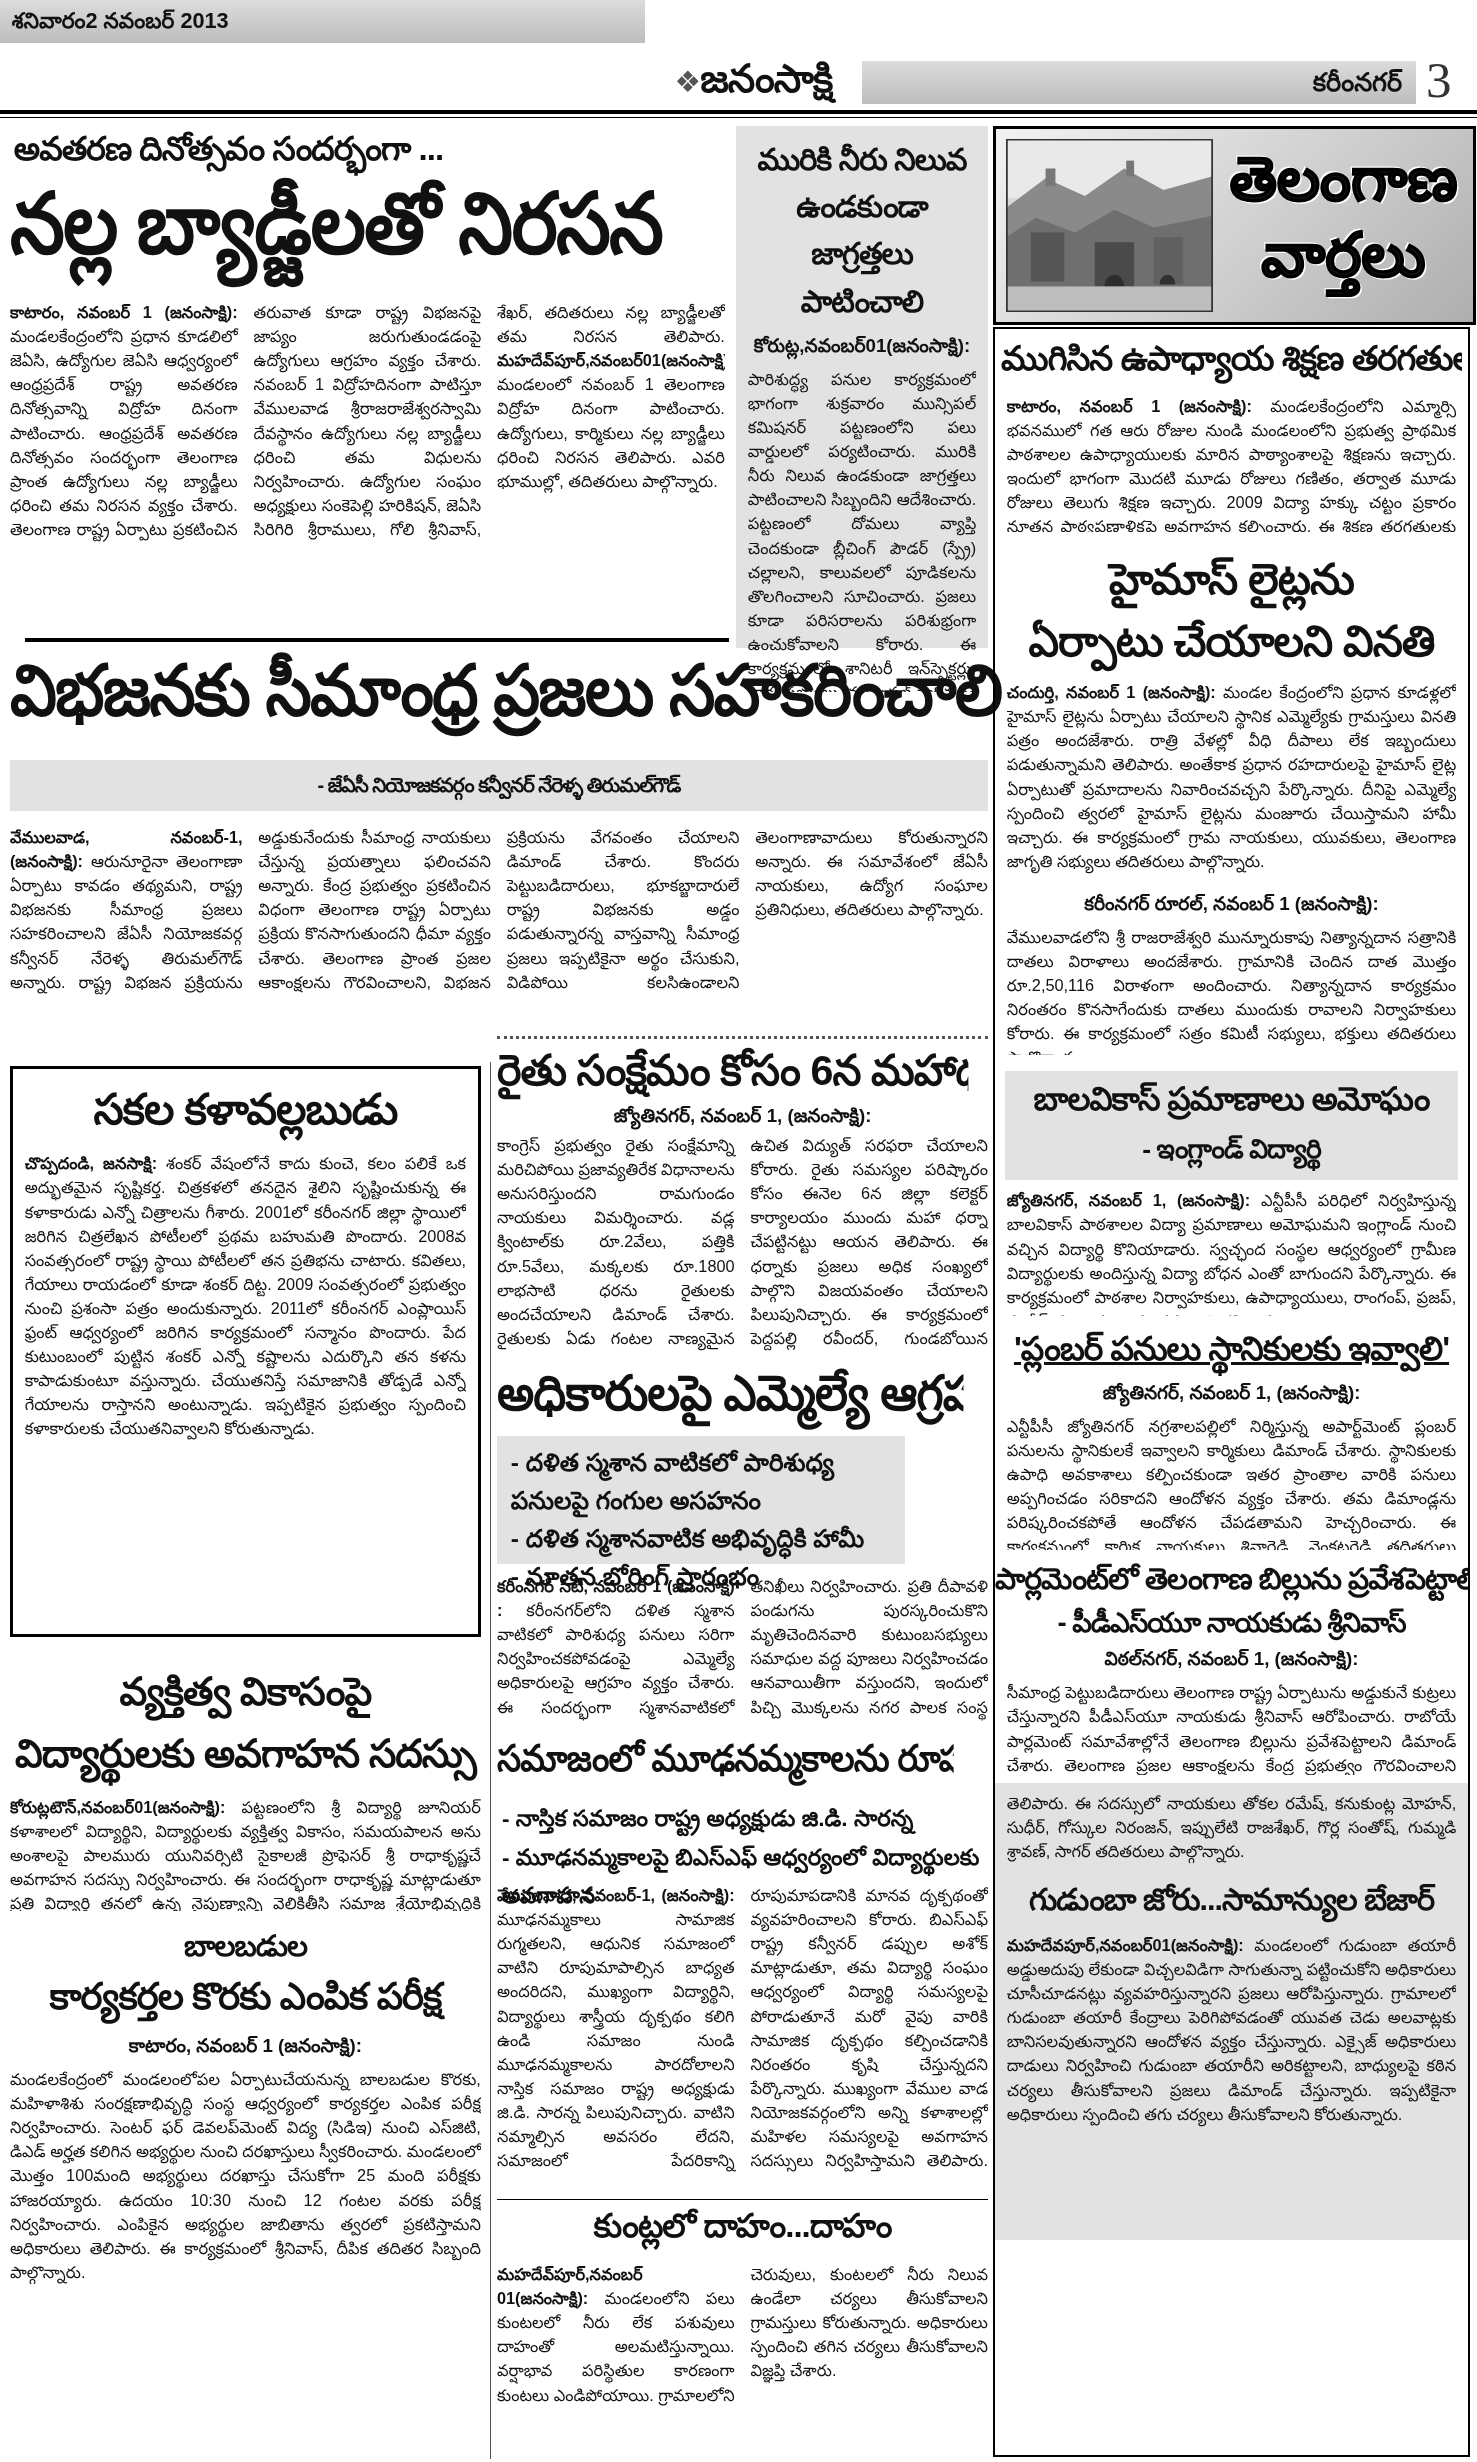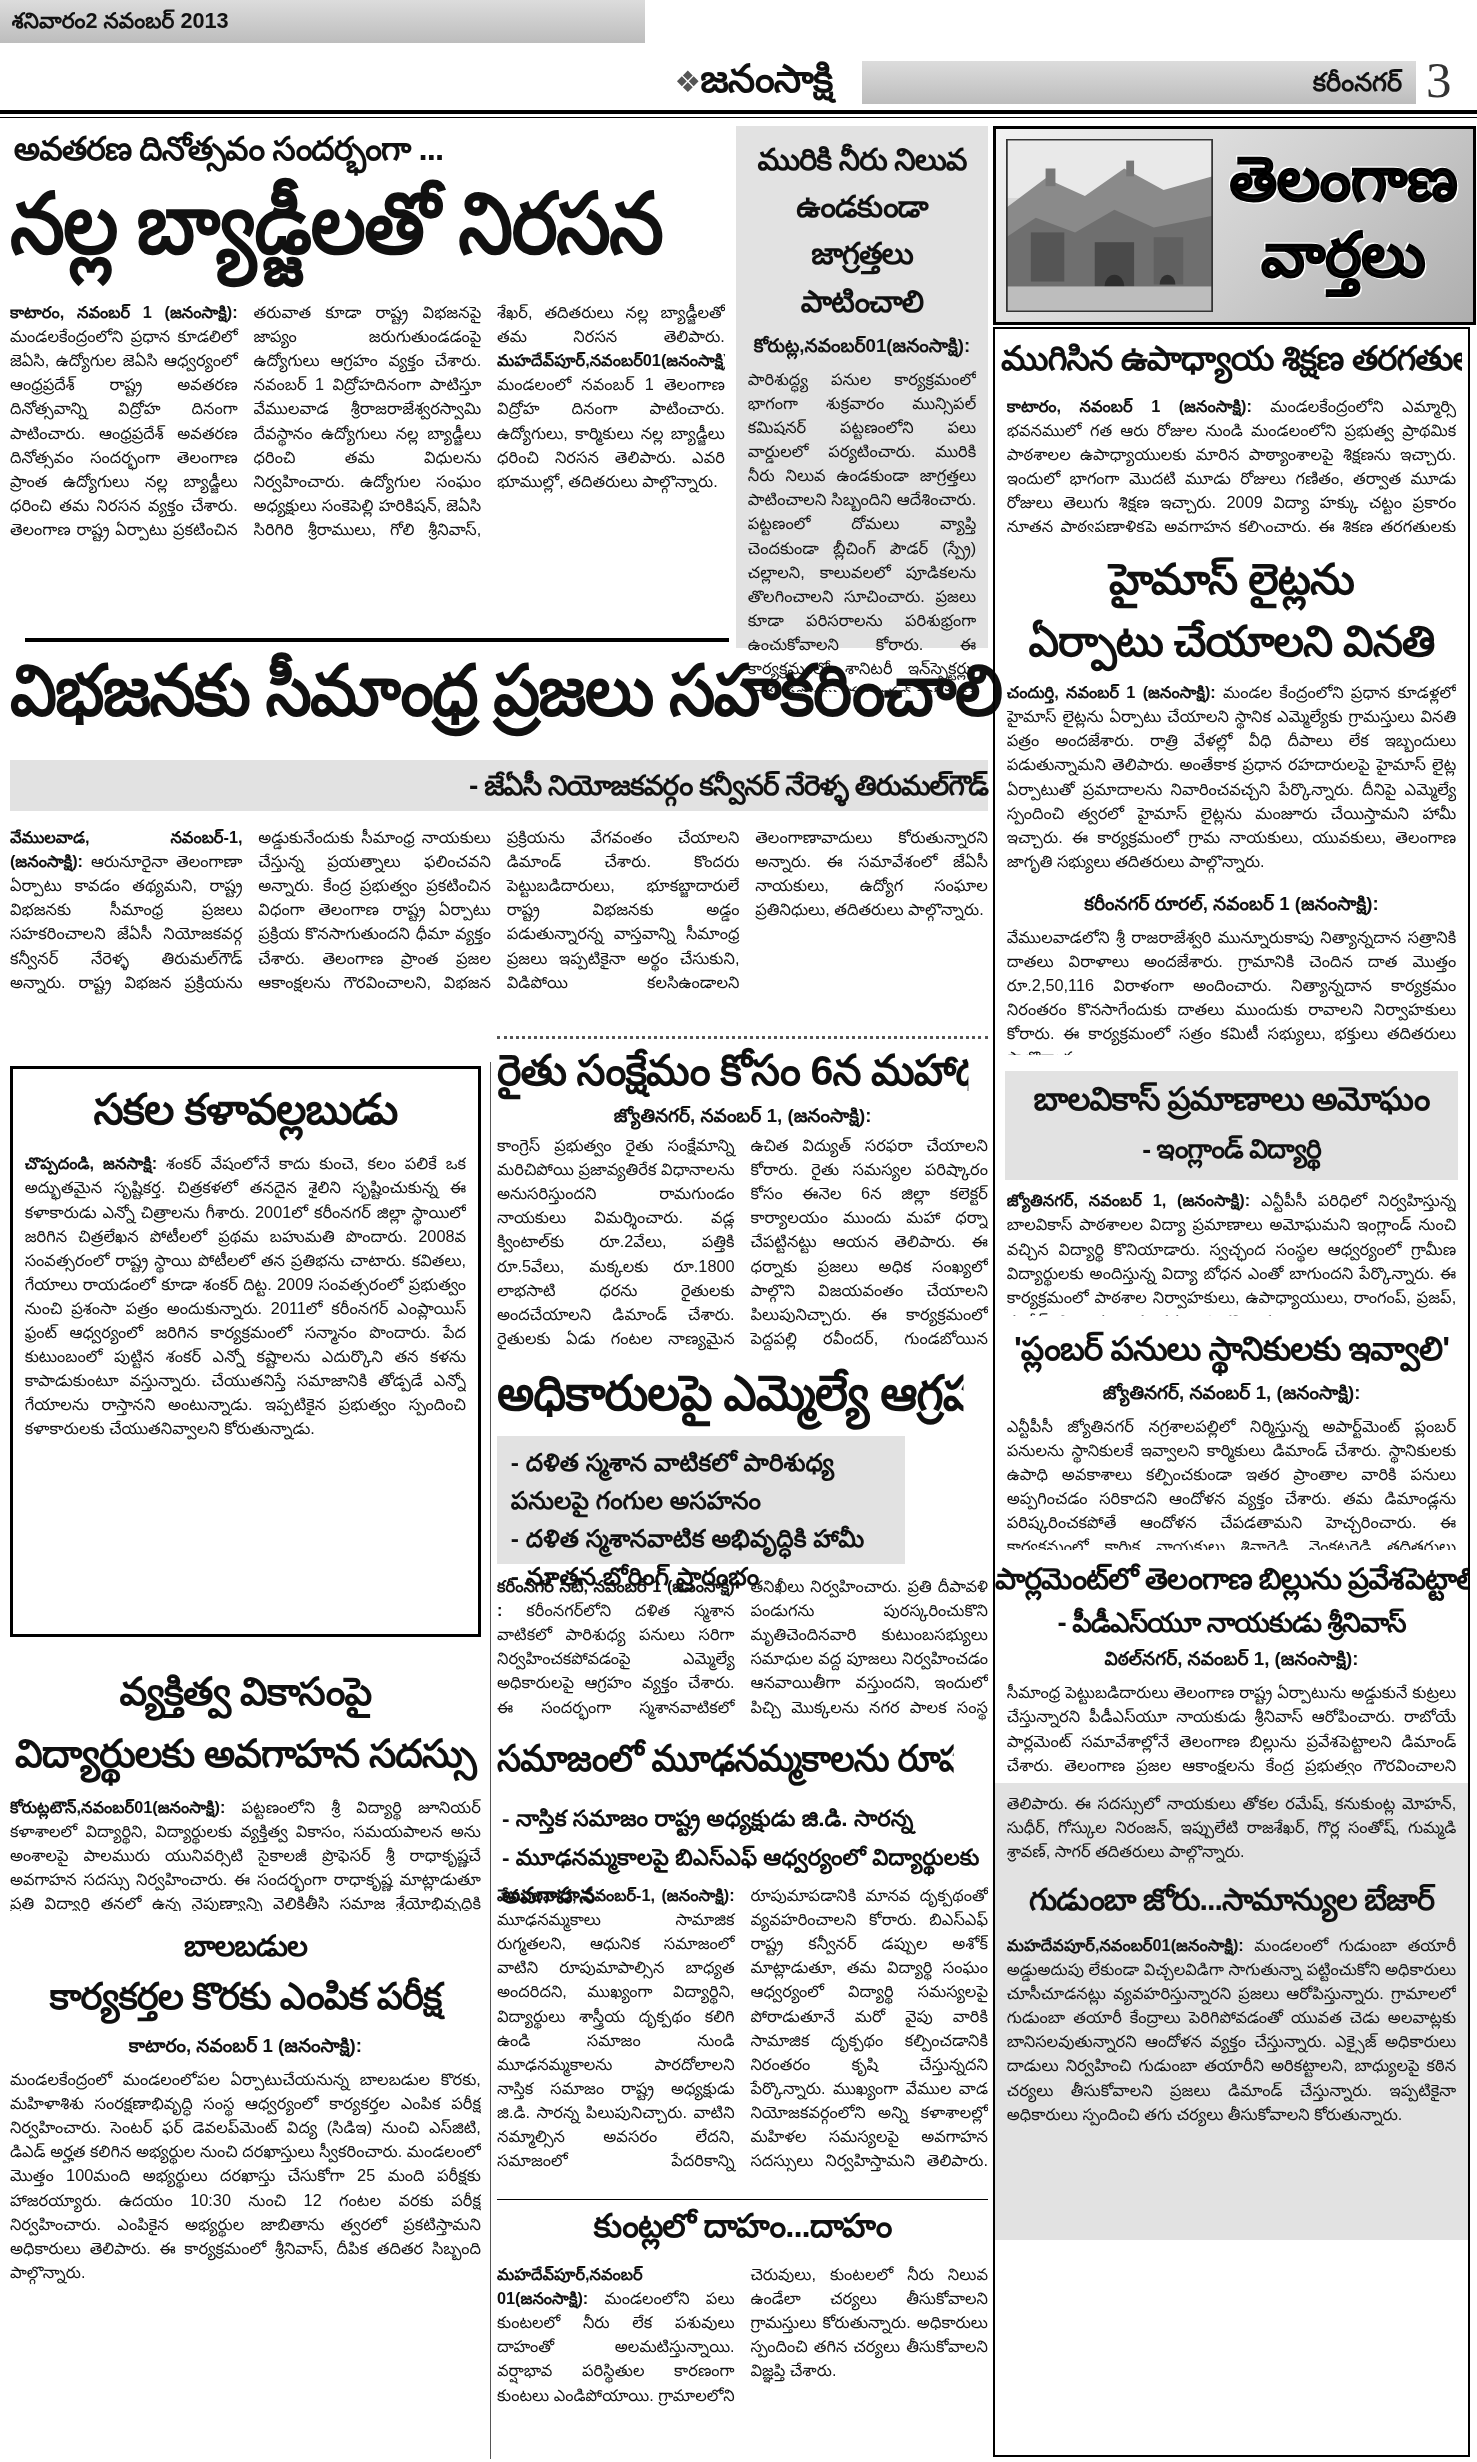--- a/index.html
+++ b/index.html
@@ -86,21 +86,21 @@
   </div>
 
   <div class="abs graybox" style="left:736px;top:126px;width:252px;height:522px;padding:9.9px 11.8px;box-sizing:border-box;">
     <div class="h-center" style="font-size:30.5px;line-height:1.55;">మురికి నీరు నిలువ ఉండకుండా జాగ్రత్తలు పాటించాలి</div>
     <div class="sb-date" style="margin-top:9.9px;">కోరుట్ల,నవంబర్01(జనంసాక్షి):</div>
     <div class="bodytext" style="margin-top:5.9px;height:325px;">పారిశుద్ధ్య పనుల కార్యక్రమంలో భాగంగా శుక్రవారం మున్సిపల్ కమిషనర్ పట్టణంలోని పలు వార్డులలో పర్యటించారు. మురికి నీరు నిలువ ఉండకుండా జాగ్రత్తలు పాటించాలని సిబ్బందిని ఆదేశించారు. పట్టణంలో దోమలు వ్యాప్తి చెందకుండా బ్లీచింగ్ పౌడర్ (స్ప్రే) చల్లాలని, కాలువలలో పూడికలను తొలగించాలని సూచించారు. ప్రజలు కూడా పరిసరాలను పరిశుభ్రంగా ఉంచుకోవాలని కోరారు. ఈ కార్యక్రమంలో శానిటరీ ఇన్‌స్పెక్టర్లు, వార్డు సభ్యులు, మున్సిపల్ పారిశుద్ధ్య పాల్ సిబ్బంది పాల్గొన్నారు.</div>
   </div>
 
   <div class="abs rule-heavy" style="left:24.6px;top:638px;width:704px;"></div>
   <div class="abs mega" style="left:9.9px;top:650px;font-size:71px;transform:scaleX(0.93);">విభజనకు సీమాంధ్ర ప్రజలు సహకరించాలి</div>
-  <div class="abs graybox h-center" style="left:9.9px;top:760px;width:978px;height:51px;font-size:28px;line-height:51px;text-align:right;">- జేఏసీ నియోజకవర్గం కన్వీనర్ నేరెళ్ళ తిరుమల్‌గౌడ్</div>
+  <div class="abs graybox h-center" style="left:9.9px;top:760px;width:978px;height:51px;font-size:20px;line-height:51px;">- జేఏసీ నియోజకవర్గం కన్వీనర్ నేరెళ్ళ తిరుమల్‌గౌడ్</div>
   <div class="abs bodytext cols4" style="left:9.9px;top:825px;width:978px;height:229px;">
     <span class="dl">వేములవాడ, నవంబర్-1, (జనంసాక్షి): </span>
     <span>ఆరునూరైనా తెలంగాణా ఏర్పాటు కావడం తథ్యమని, రాష్ట్ర విభజనకు సీమాంధ్ర ప్రజలు సహకరించాలని జేఏసీ నియోజకవర్గ కన్వీనర్ నేరెళ్ళ తిరుమల్‌గౌడ్ అన్నారు. రాష్ట్ర విభజన ప్రక్రియను అడ్డుకునేందుకు సీమాంధ్ర నాయకులు చేస్తున్న ప్రయత్నాలు ఫలించవని అన్నారు. కేంద్ర ప్రభుత్వం ప్రకటించిన విధంగా తెలంగాణ రాష్ట్ర ఏర్పాటు ప్రక్రియ కొనసాగుతుందని ధీమా వ్యక్తం చేశారు. తెలంగాణ ప్రాంత ప్రజల ఆకాంక్షలను గౌరవించాలని, విభజన ప్రక్రియను వేగవంతం చేయాలని డిమాండ్ చేశారు. కొందరు పెట్టుబడిదారులు, భూకబ్జాదారులే రాష్ట్ర విభజనకు అడ్డం పడుతున్నారన్న వాస్తవాన్ని సీమాంధ్ర ప్రజలు ఇప్పటికైనా అర్థం చేసుకుని, విడిపోయి కలసిఉండాలని తెలంగాణావాదులు కోరుతున్నారని అన్నారు. ఈ సమావేశంలో జేఏసీ నాయకులు, ఉద్యోగ సంఘాల ప్రతినిధులు, తదితరులు పాల్గొన్నారు. </span>
   </div>
 
   <div class="abs vline" style="left:490px;top:1062px;height:1397px;"></div>
 
   <div class="abs boxed" style="left:9.9px;top:1066px;width:471px;height:571px;padding:7.9px 11.8px;box-sizing:border-box;">
     <div class="h-center" style="font-size:43px;line-height:1.5;">
       <div>సకల కళావల్లబుడు</div>
@@ -180,21 +180,21 @@
 
     <div class="graybox" style="margin:15.8px 9.9px 0;padding:9.9px 5.9px;">
       <div class="sb-head nowrap" style="font-size:32.5px;">బాలవికాస్ ప్రమాణాలు అమోఘం</div>
       <div class="sb-head" style="font-size:26.6px;margin-top:7.9px;">- ఇంగ్లాండ్ విద్యార్థి</div>
     </div>
     <div class="bodytext" style="margin:7.9px 11.8px 0;height:128px;">
       <span class="dl">జ్యోతినగర్, నవంబర్ 1, (జనంసాక్షి): </span>
       <span>ఎన్టీపీసీ పరిధిలో నిర్వహిస్తున్న బాలవికాస్ పాఠశాలల విద్యా ప్రమాణాలు అమోఘమని ఇంగ్లాండ్ నుంచి వచ్చిన విద్యార్థి కొనియాడారు. స్వచ్ఛంద సంస్థల ఆధ్వర్యంలో గ్రామీణ విద్యార్థులకు అందిస్తున్న విద్యా బోధన ఎంతో బాగుందని పేర్కొన్నారు. ఈ కార్యక్రమంలో పాఠశాల నిర్వాహకులు, ఉపాధ్యాయులు, రాంగంప్, ప్రజప్, సందీప్, విద్యార్థులు తదితరులు పాల్గొన్నారు. </span>
     </div>
 
-    <div class="sb-head nowrap" style="font-size:33px;margin-top:13.8px;">'ప్లంబర్ పనులు స్థానికులకు ఇవ్వాలి'</div>
+    <div class="sb-head nowrap" style="font-size:33px;margin-top:13.8px;text-decoration:underline;">'ప్లంబర్ పనులు స్థానికులకు ఇవ్వాలి'</div>
     <div class="sb-date" style="margin-top:5.9px;">జ్యోతినగర్, నవంబర్ 1, (జనంసాక్షి):</div>
     <div class="bodytext" style="margin:5.9px 11.8px 0;height:136px;">ఎన్టీపీసీ జ్యోతినగర్ నగ్రశాలపల్లిలో నిర్మిస్తున్న అపార్ట్‌మెంట్ ప్లంబర్ పనులను స్థానికులకే ఇవ్వాలని కార్మికులు డిమాండ్ చేశారు. స్థానికులకు ఉపాధి అవకాశాలు కల్పించకుండా ఇతర ప్రాంతాల వారికి పనులు అప్పగించడం సరికాదని ఆందోళన వ్యక్తం చేశారు. తమ డిమాండ్లను పరిష్కరించకపోతే ఆందోళన చేపడతామని హెచ్చరించారు. ఈ కార్యక్రమంలో కార్మిక నాయకులు శివారెడ్డి, వెంకటరెడ్డి తదితరులు పాల్గొన్నారు.</div>
 
     <div class="sb-head nowrap" style="font-size:29.6px;margin-top:11.8px;">పార్లమెంట్‌లో తెలంగాణ బిల్లును ప్రవేశపెట్టాలి</div>
     <div class="sb-head" style="font-size:27.6px;margin-top:3.9px;">- పీడీఎస్‌యూ నాయకుడు శ్రీనివాస్</div>
     <div class="sb-date" style="margin-top:3.9px;">విఠల్‌నగర్, నవంబర్ 1, (జనంసాక్షి):</div>
     <div class="bodytext" style="margin:5.9px 11.8px 0;height:95px;">సీమాంధ్ర పెట్టుబడిదారులు తెలంగాణ రాష్ట్ర ఏర్పాటును అడ్డుకునే కుట్రలు చేస్తున్నారని పీడీఎస్‌యూ నాయకుడు శ్రీనివాస్ ఆరోపించారు. రాబోయే పార్లమెంట్ సమావేశాల్లోనే తెలంగాణ బిల్లును ప్రవేశపెట్టాలని డిమాండ్ చేశారు. తెలంగాణ ప్రజల ఆకాంక్షలను కేంద్ర ప్రభుత్వం గౌరవించాలని కోరారు.</div>
 
     <div class="graybox" style="margin-top:7.9px;padding:7.9px 11.8px 11.8px;height:457px;box-sizing:border-box;">
       <div class="bodytext" style="height:85px;">తెలిపారు. ఈ సదస్సులో నాయకులు తోకల రమేష్, కనుకుంట్ల మోహన్, సుధీర్, గోస్కుల నిరంజన్, ఇప్పులేటి రాజశేఖర్, గొర్ల సంతోష్, గుమ్మడి శ్రావణ్, సాగర్ తదితరులు పాల్గొన్నారు.</div>

